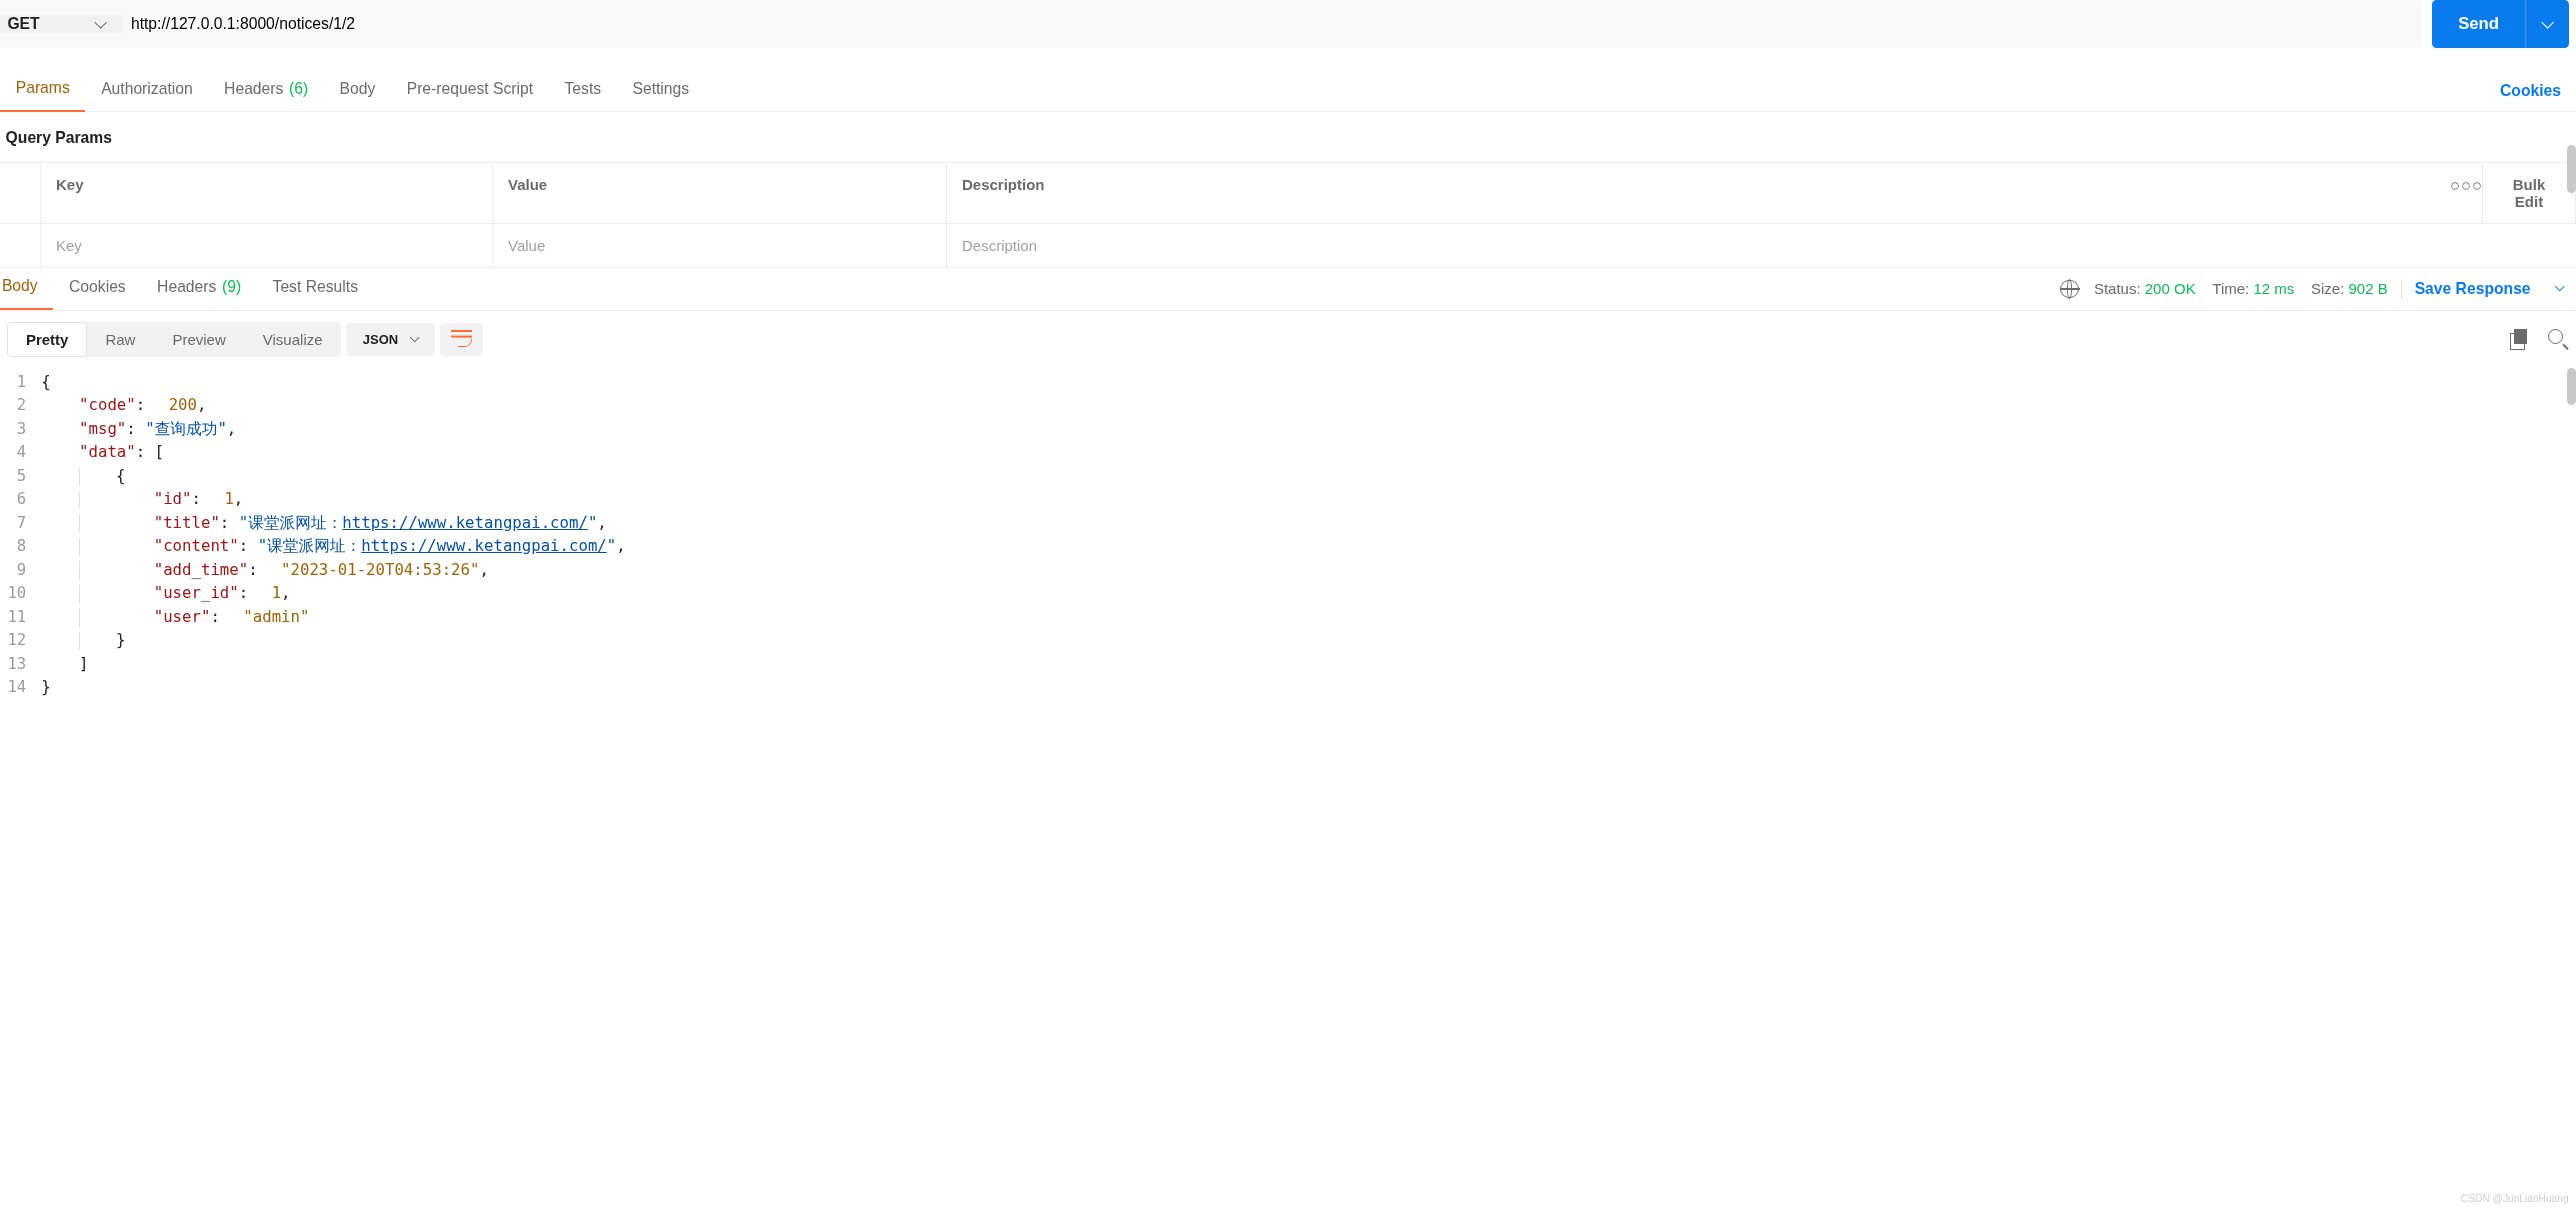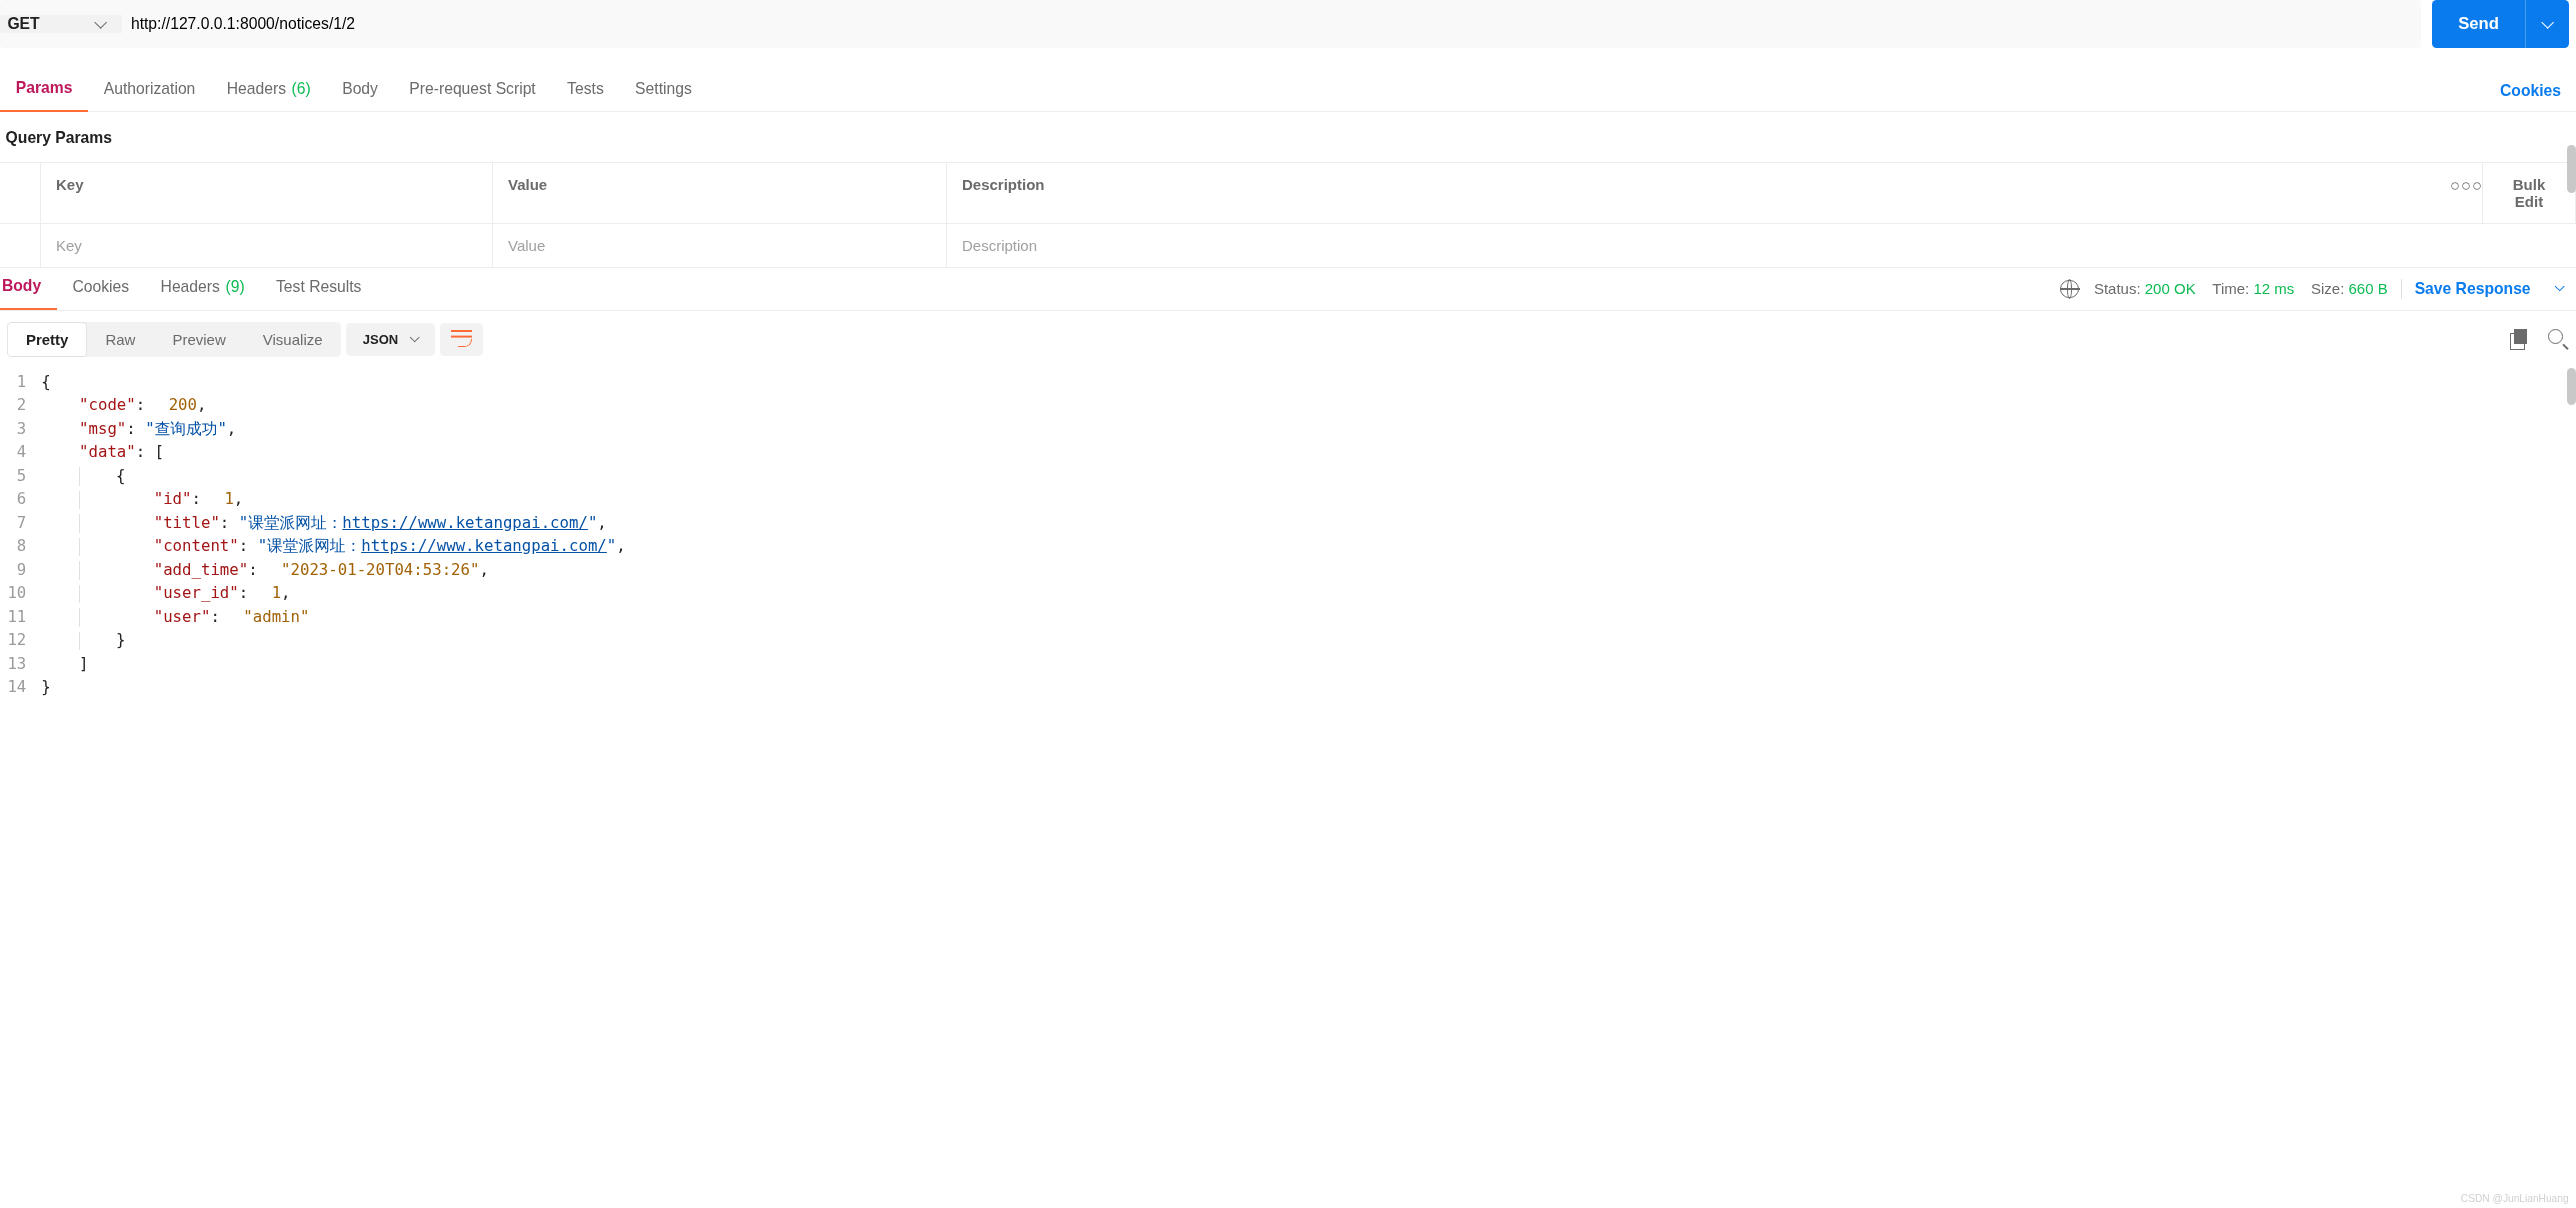--- a/index.html
+++ b/index.html
@@ -12,21 +12,21 @@
 .chev.blue { border-color: #097bed; }
 .url-in { flex: 1; border: none; outline: none; font-size: 15.7px; padding: 0 9.3px; background: #f9f9f9; }
 .url-box { flex: 1; display: flex; align-items: center; background: #f9f9f9; border-radius: 3.7px; }
 .send-btn { display: flex; align-items: center; background: #097bed; color: #fff; border-radius: 4.6px; cursor: pointer; }
 .send-lbl { padding: 0 26px; font-size: 16.7px; font-weight: 700; }
 .send-chev { padding: 0 16.7px; border-left: 0.9px solid rgba(255,255,255,.25); height: 100%; display: flex; align-items: center; }
 .send-chev .chev { border-color: #fff; }
 
 .tabs-row { display: flex; align-items: center; border-bottom: 0.9px solid #ededed; padding: 0 0 0 0; margin-top: 22px; position: relative; }
 .tab { padding: 9.3px 15.7px 13px; font-size: 15.7px; color: #6b6b6b; cursor: pointer; display: flex; gap: 5.6px; align-items: center; }
-.tab.active { color: #be185d; font-weight: 700; border-bottom: 2.8px solid #ff6c37; margin-bottom: -0.9px; }
+.tab.active { color: #a16207; font-weight: 400; border-bottom: 2.8px solid #ff6c37; margin-bottom: -0.9px; }
 .badge-g { color: #0cbb52; }
 .cookies-link { margin-left: auto; color: #097bed; font-weight: 600; font-size: 15.7px; padding-right: 15px; cursor: pointer; }
 
 .section-title { font-size: 15.7px; font-weight: 600; padding: 16.7px 5.6px 15px; }
 
 .params-table { border-top: 0.9px solid #ededed; border-bottom: 0.9px solid #ededed; }
 .pt-row { display: flex; }
 .pt-head { font-weight: 600; font-size: 15px; color: #6b6b6b; }
 .pt-cell { padding: 13px 15px; border-right: 0.9px solid #ededed; }
 .pt-row + .pt-row { border-top: 0.9px solid #ededed; }
@@ -155,21 +155,21 @@
       <span>Headers</span> 
       <span class="badge-g">(9)</span>
     </div>
   <div class="tab">
       <span>Test Results</span>
     </div>
   <div class="globe"></div>
   <div class="meta-grp">
     <span><span>Status:</span> <b>200 OK</b></span>
     <span><span>Time:</span> <b>12 ms</b></span>
-    <span><span>Size:</span> <b>660 B</b></span>
+    <span><span>Size:</span> <b>902 B</b></span>
   </div>
   <div class="sep-v"></div>
   <div class="save-resp">
     <span>Save Response</span>
     <span class="chev sm blue"></span>
   </div>
 </div>
 
 <div class="view-row">
   <div class="seg">

